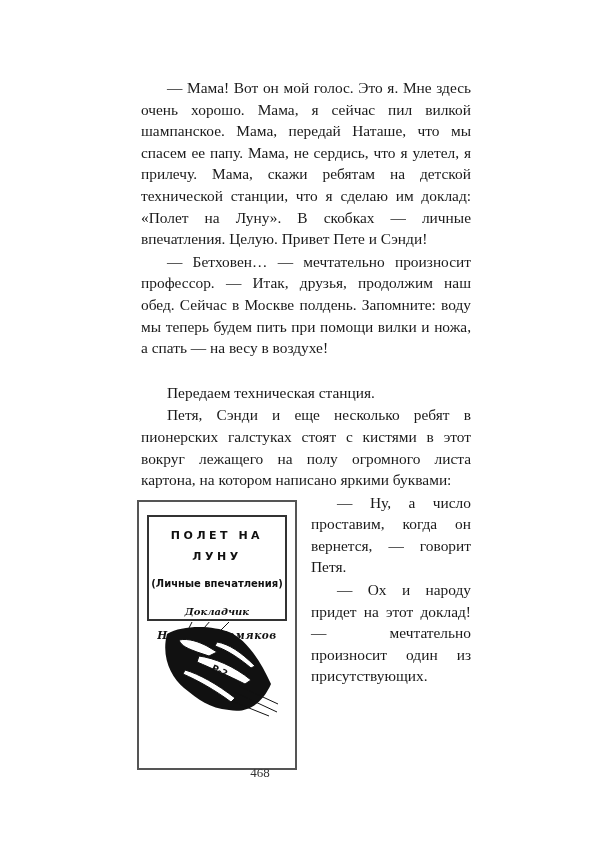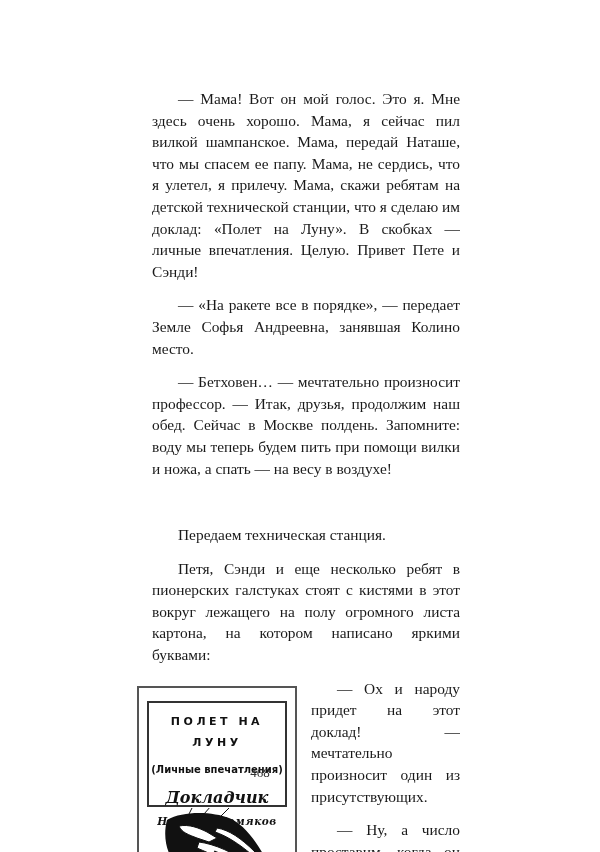--- a/index.html
+++ b/index.html
@@ -4,50 +4,49 @@
 <style>
   html, body { margin: 0; padding: 0; }
   body {
     width: 600px; height: 852px; background: #ffffff; position: relative; overflow: hidden;
     font-family: "Liberation Serif", "DejaVu Serif", serif; color: #1a1a1a;
   }
   .page {
     position: absolute; left: 140px; top: 76px; width: 332px;
     font-size: 15.4px; line-height: 21.6px;
   }
-  .p { text-align: justify; text-indent: 26px; margin: 12px; }
+  .p { text-align: justify; text-indent: 26px; margin: 1px; }
   .gap { height: 21px; }
   .wrap { position: relative; }
   .figure {
     float: left; width: 160px; height: 270px;
     margin: 8px 14px 4px -3px;
     border: 2px solid #555; box-sizing: border-box; background: #fff;
     position: relative;
   }
   .sign {
     position: absolute; left: 8px; top: 13px; width: 140px; height: 106px;
     border: 2px solid #333; box-sizing: border-box;
     text-align: center; color: #111;
   }
   .sign .t1 { font-family: "DejaVu Sans", sans-serif; font-weight: bold; font-size: 11px; letter-spacing: 3.5px; margin-top: 8px; }
   .sign .t2 { font-family: "DejaVu Sans", sans-serif; font-weight: bold; font-size: 10px; margin-top: 5px; }
-  .sign .t3 { font-family: "DejaVu Serif", serif; font-weight: bold; font-style: italic; font-size: 16px; margin-top: 7px; }
+  .sign .t3 { font-family: "DejaVu Serif", serif; font-weight: bold; font-style: italic; font-size: 10px; margin-top: 7px; }
   .sign .t4 { font-family: "DejaVu Serif", serif; font-weight: bold; font-style: italic; font-size: 10.5px; margin-top: 2px; letter-spacing: 0.5px; }
   .rocket { position: absolute; left: 20px; top: 120px; width: 120px; height: 95px; }
   .pagenum {
     position: absolute; top: 765px; left: 0; width: 520px; text-align: center;
     font-size: 13px; color: #333;
   }
 </style>
 </head>
 <body>
 
 <div class="page">
   <p class="p">— Мама! Вот он мой голос. Это я. Мне здесь очень хорошо. Мама, я сейчас пил вилкой шампанское. Мама, передай Наташе, что мы спасем ее папу. Мама, не сердись, что я улетел, я прилечу. Мама, скажи ребятам на детской технической станции, что я сделаю им доклад: «Полет на Луну». В скобках — личные впечатления. Целую. Привет Пете и Сэнди!</p>
-  <p class="p">— «На ракете все в порядке», — передает Земле Софья Андреевна, занявшая Колино место.</p>
   <p class="p">— Бетховен… — мечтательно произносит профессор. — Итак, друзья, продолжим наш обед. Сейчас в Москве полдень. Запомните: воду мы теперь будем пить при помощи вилки и ножа, а спать — на весу в воздухе!</p>
   <div class="gap"></div>
   <p class="p">Передаем техническая станция.</p>
   <p class="p">Петя, Сэнди и еще несколько ребят в пионерских галстуках стоят с кистями в этот вокруг лежащего на полу огромного листа картона, на котором написано яркими буквами:</p>
 
   <div class="wrap">
     <div class="figure">
       <div class="sign">
         <div class="t1">ПОЛЕТ НА ЛУНУ</div>
         <div class="t2">(Личные впечатления)</div>
@@ -64,19 +63,19 @@
             <path d="M45 6 L52 -2"></path>
             <path d="M30 6 L34 -2"></path>
         </g>
         <path d="M20 18 C30 16 40 20 48 24 L58 30 L50 34 L38 30 C30 27 22 24 20 18 Z" fill="#fff" stroke="#111" stroke-width="1"></path>
         <path d="M40 34 C55 36 75 44 92 58 L86 62 C70 54 52 46 38 40 Z" fill="#fff" stroke="#111" stroke-width="1"></path>
         <path d="M58 20 C70 22 82 30 96 44 L92 46 C80 36 68 28 56 24 Z" fill="#fff" stroke="#111" stroke-width="1"></path>
         <path d="M26 48 C40 52 58 62 76 76 L72 80 C56 68 38 58 24 52 Z" fill="#fff" stroke="#111" stroke-width="1"></path>
         <text x="52" y="48" font-size="9" font-family="DejaVu Sans, sans-serif" font-weight="bold" fill="#111" transform="rotate(25 52 48)">Р-2</text>
       </svg>
     </div>
+    <p class="p">— Ну, а число проставим, когда он вернется, — говорит Петя.</p>
     <p class="p">— Ох и народу придет на этот доклад! — мечтательно произносит один из присутствующих.</p>
-    <p class="p">— Ну, а число проставим, когда он вернется, — говорит Петя.</p>
 
   </div>
 </div>
 
 <div class="pagenum">468</div>
 
 </body></html>

